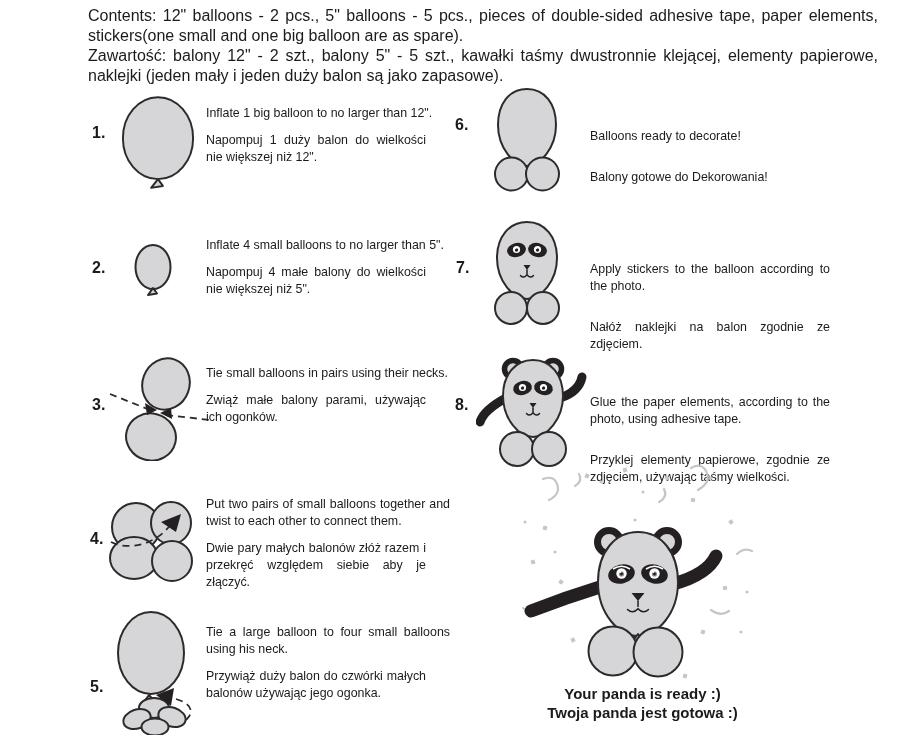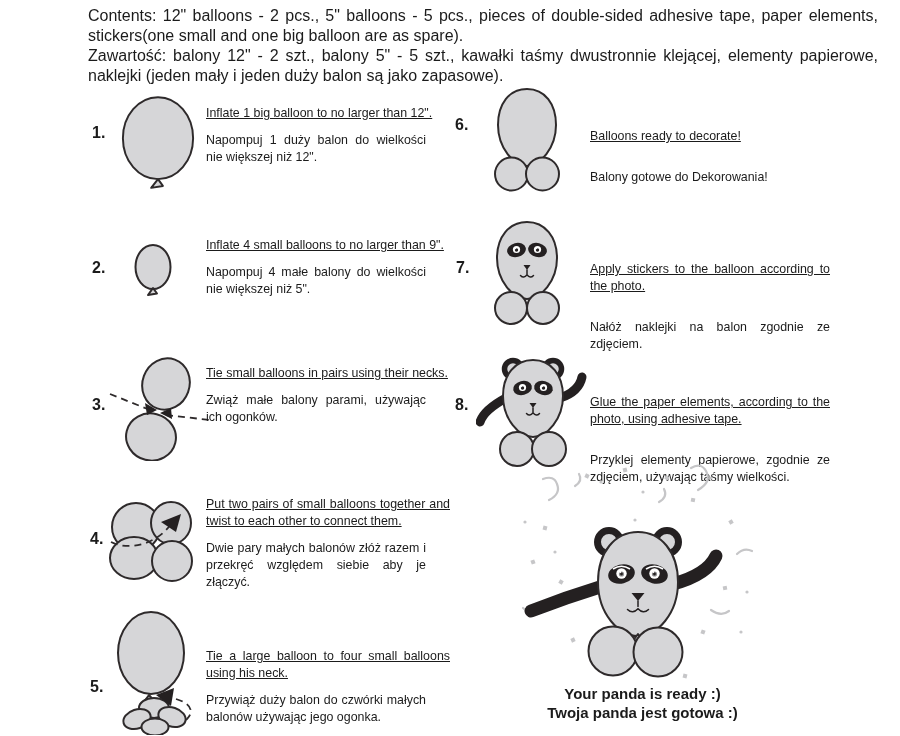--- a/index.html
+++ b/index.html
@@ -5,21 +5,21 @@
   html,body{margin:0;padding:0;background:#ffffff;}
   .page{position:relative;width:900px;height:736px;background:#ffffff;overflow:hidden;
         font-family:"Liberation Sans",sans-serif;color:#1b1b1b;}
   .header{position:absolute;left:88px;top:6px;width:790px;font-size:16px;line-height:20px;text-align:justify;}
   .header p{margin:0;}
   .header b{font-weight:normal;}
   .num{position:absolute;font-size:16px;font-weight:bold;}
   .ill{position:absolute;}
   .txt{position:absolute;}
   .txt p{margin:0;font-size:12.4px;line-height:17px;text-align:justify;}
-  .txt p.en{margin-bottom:10px;text-decoration:underline;}
+  .txt p.en{margin-bottom:10px;}
   .col-l p.en{width:244px;}
   .col-l p.pl{width:220px;}
   .col-r p{width:240px;margin-top:24px;}
   .caption{position:absolute;left:528px;top:684px;width:229px;text-align:center;
            font-weight:bold;font-size:15px;line-height:19px;}
   .caption p{margin:0;}
   svg .bal{fill:#d6d6d8;stroke:#2e2a2b;stroke-width:2;}
   svg .blk{fill:#242021;stroke:none;}
   svg .dash{fill:none;stroke:#2e2a2b;stroke-width:1.8;stroke-dasharray:7 5;}
   svg .arm{fill:none;stroke:#242021;stroke-linecap:round;}
@@ -46,21 +46,21 @@
     <p class="en">Inflate 1 big balloon to no larger than 12".</p>
     <p class="pl">Napompuj 1 duży balon do wielkości nie większej niż 12".</p>
   </div>
 
   <div class="num" style="left:92px;top:259px">2.</div>
   <svg class="ill" style="left:133px;top:242px" width="40" height="58" viewBox="0 0 40 58">
     <ellipse class="bal" cx="20" cy="25" rx="17.5" ry="22"></ellipse>
     <path class="bal" d="M20,46 l-5,7 l9,-1.5 z" stroke-width="1.6" stroke-linejoin="round"></path>
   </svg>
   <div class="txt col-l" style="left:206px;top:237px">
-    <p class="en">Inflate 4 small balloons to no larger than 9".</p>
+    <p class="en">Inflate 4 small balloons to no larger than 5".</p>
     <p class="pl">Napompuj 4 małe balony do wielkości nie większej niż 5".</p>
   </div>
 
   <div class="num" style="left:92px;top:396px">3.</div>
   <svg class="ill" style="left:108px;top:357px" width="104" height="104" viewBox="0 0 104 104">
     <path class="dash" d="M2,37 L42,53"></path>
     <path class="dash" d="M58,58 L102,63"></path>
     <ellipse class="bal" cx="58" cy="27" rx="23.5" ry="26" transform="rotate(20 58 27)"></ellipse>
     <ellipse class="bal" cx="43" cy="80" rx="25" ry="23.5" transform="rotate(14 43 80)"></ellipse>
     <polygon class="blk" points="37,46 49,53 39,58"></polygon>
@@ -89,21 +89,21 @@
   <svg class="ill" style="left:116px;top:611px" width="84" height="124" viewBox="0 0 84 124">
     <ellipse class="bal" cx="35" cy="42" rx="33" ry="41"></ellipse>
     <path class="bal" d="M33,84 l-6,8 l11,-2 z" stroke-width="1.6" stroke-linejoin="round"></path>
     <path class="dash" d="M60,88 C74,92 79,100 71,108 C64,114 54,115 47,111"></path>
     <ellipse class="bal" cx="38" cy="97" rx="15" ry="10"></ellipse>
     <ellipse class="bal" cx="21" cy="108" rx="14" ry="9.5" transform="rotate(-18 21 108)"></ellipse>
     <ellipse class="bal" cx="56" cy="106" rx="14" ry="9.5" transform="rotate(18 56 106)"></ellipse>
     <ellipse class="bal" cx="39" cy="116" rx="13.5" ry="8.5"></ellipse>
     <polygon class="blk" points="40,84 58,77 55,95"></polygon>
   </svg>
-  <div class="txt col-l" style="left:206px;top:648px">
+  <div class="txt col-l" style="left:206px;top:624px">
     <p class="en">Tie a large balloon to four small balloons using his neck.</p>
     <p class="pl">Przywiąż duży balon do czwórki małych balonów używając jego ogonka.</p>
   </div>
 
   <div class="num" style="left:455px;top:116px">6.</div>
   <svg class="ill" style="left:494px;top:87px" width="66" height="106" viewBox="0 0 66 106">
     <path class="bal" d="M33,2 C51,2 62,17 62,38 C62,61 46,79 33,79 C20,79 4,61 4,38 C4,17 15,2 33,2 Z"></path>
     <circle class="bal" cx="17.5" cy="87" r="16.5"></circle>
     <circle class="bal" cx="48.5" cy="87" r="16.5"></circle>
   </svg>

